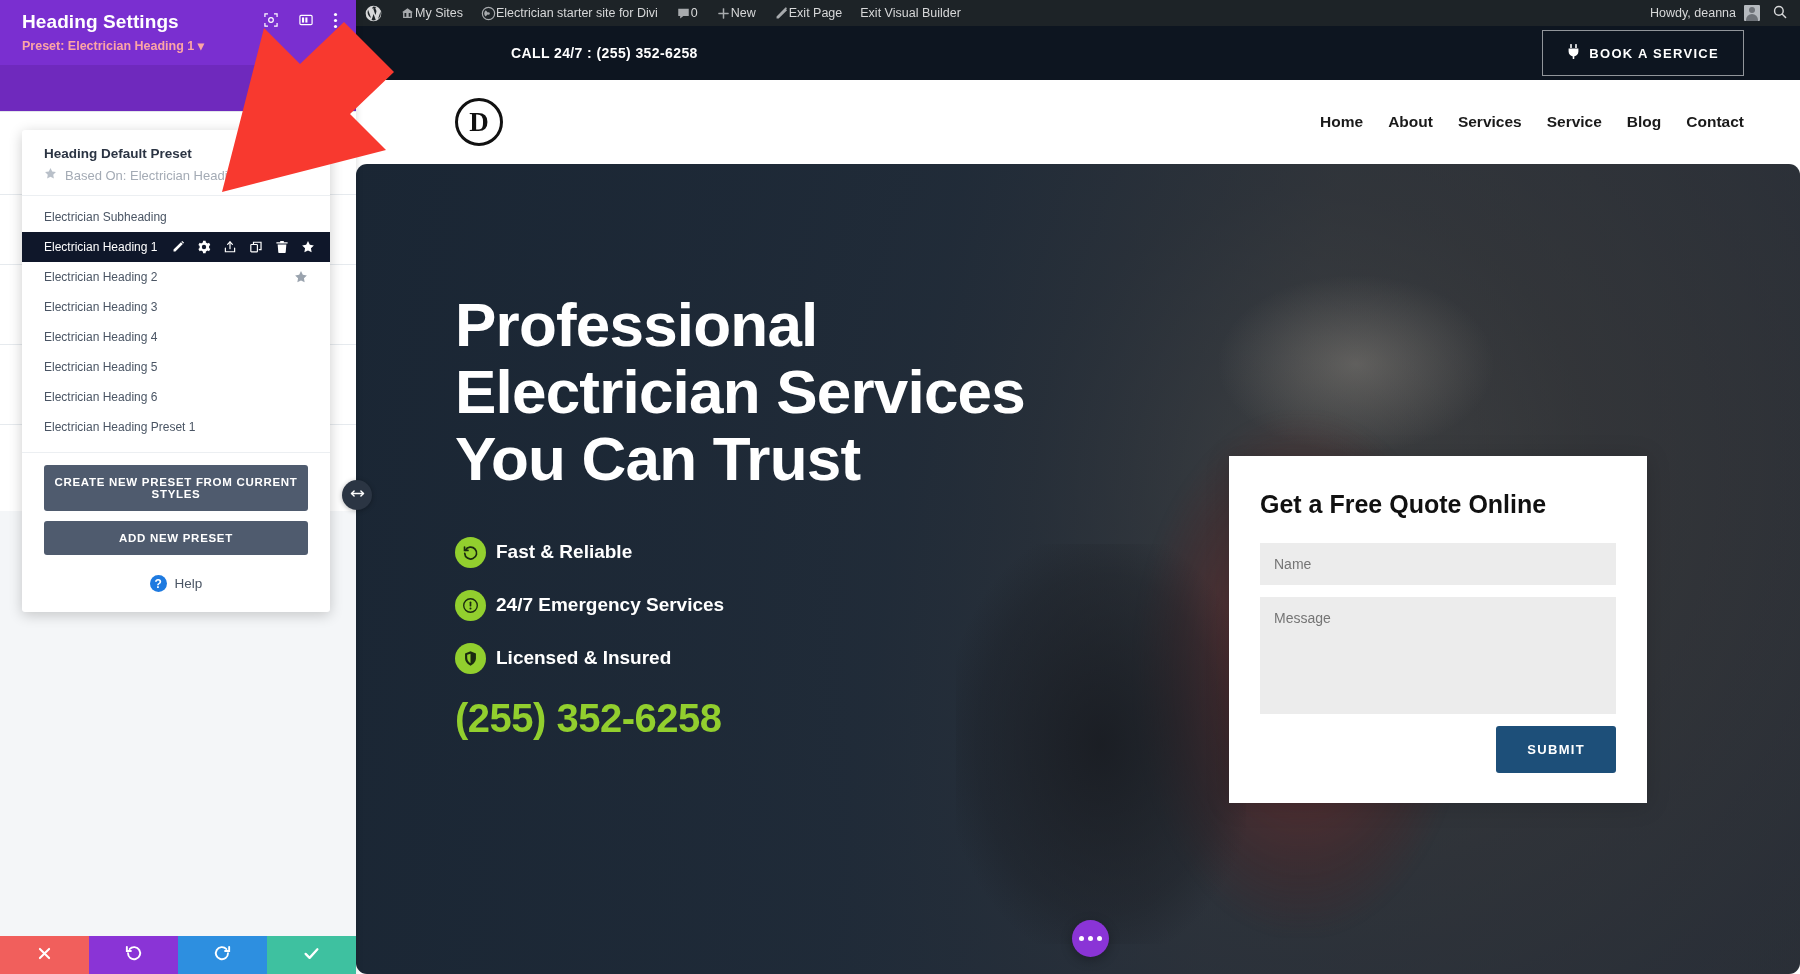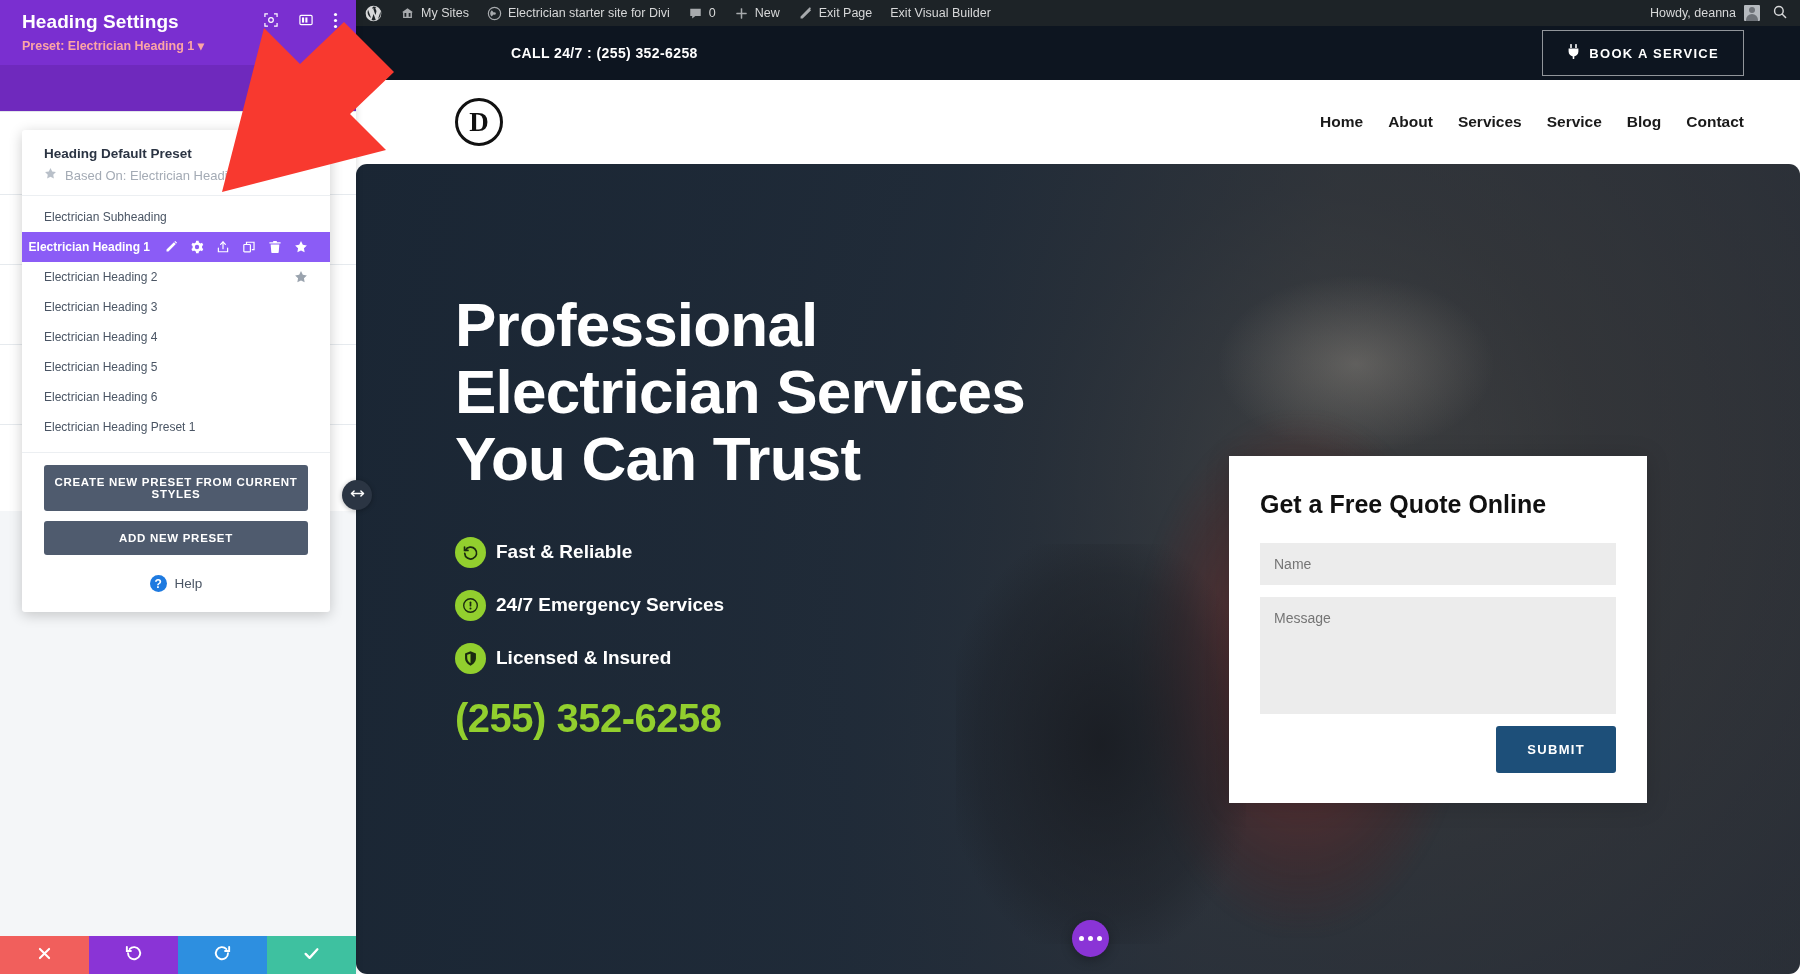--- a/index.html
+++ b/index.html
@@ -11,21 +11,21 @@
   #root { position: relative; width: 1800px; height: 974px; overflow: hidden; }
 
   
   .wp-adminbar {
     position: absolute; top: 0; left: 0; width: 1800px; height: 26px;
     background: #1d2327; color: #c3c4c7;
     display: flex; align-items: center; font-size: 12.5px; z-index: 40;
   }
   .wp-left { display: flex; align-items: center; padding-left: 356px; gap: 0px; }
   .ab-item {
-    display: flex; align-items: center; gap: 6px;
+    display: flex; align-items: center; 
     padding: 12px 9px; height: 26px; color: #d7d8d9; white-space: nowrap;
   }
   .ab-item svg { display: block; }
   .wp-right { margin-left: auto; display: flex; align-items: center; padding-right: 12px; }
   .howdy { display: flex; align-items: center; gap: 8px; padding-right: 12px; color: #d7d8d9; }
   .avatar-sq { width: 16px; height: 16px; background: #b4b9be; border-radius: 1px;
     display: block; position: relative; overflow: hidden; }
   .avatar-sq::before { content:""; position:absolute; left:5px; top:2px; width:6px; height:6px;
     border-radius:50%; background:#6d7278; }
   .avatar-sq::after { content:""; position:absolute; left:2px; top:9px; width:12px; height:8px;
@@ -147,21 +147,21 @@
   }
   .dd-default { padding: 0 22px 10px 22px; }
   .dd-default-title { font-size: 13.5px; font-weight: bold; color: #2b3443; }
   .dd-basedon { display: flex; align-items: center; gap: 8px; margin-top: 6px;
     font-size: 13px; color: #a4abb5; }
   .dd-sep { height: 1px; background: #eceff2; margin: 2px 0 6px 0; }
   .dd-item {
     display: flex; align-items: center; height: 30px; padding: 0 22px;
     font-size: 12px; color: #4a5564; position: relative;
   }
-  .dd-item.active { background: #8b5cf6; color: #fff; font-weight: bold; justify-content: flex-end; }
+  .dd-item.active { background: #0f172a; color: #fff; font-weight: normal; }
   .dd-item .lbl { white-space: nowrap; }
   .dd-actions { display: flex; align-items: center; gap: 12px; margin-left: 14px; }
   .dd-actions svg { display: block; }
   .dd-star-right { margin-left: auto; color: #9aa3ae; display: flex; }
   .dd-footer { padding: 12px 22px 0 22px; border-top: 1px solid #eceff2; margin-top: 10px; }
   .dd-btn {
     display: block; width: 100%; background: #4f5b6e; color: #fff; border: none;
     font-family: "Liberation Sans", sans-serif;
     font-size: 11.5px; font-weight: bold; letter-spacing: .7px;
     padding: 11px 6px; border-radius: 3px; margin-bottom: 10px; cursor: pointer;

